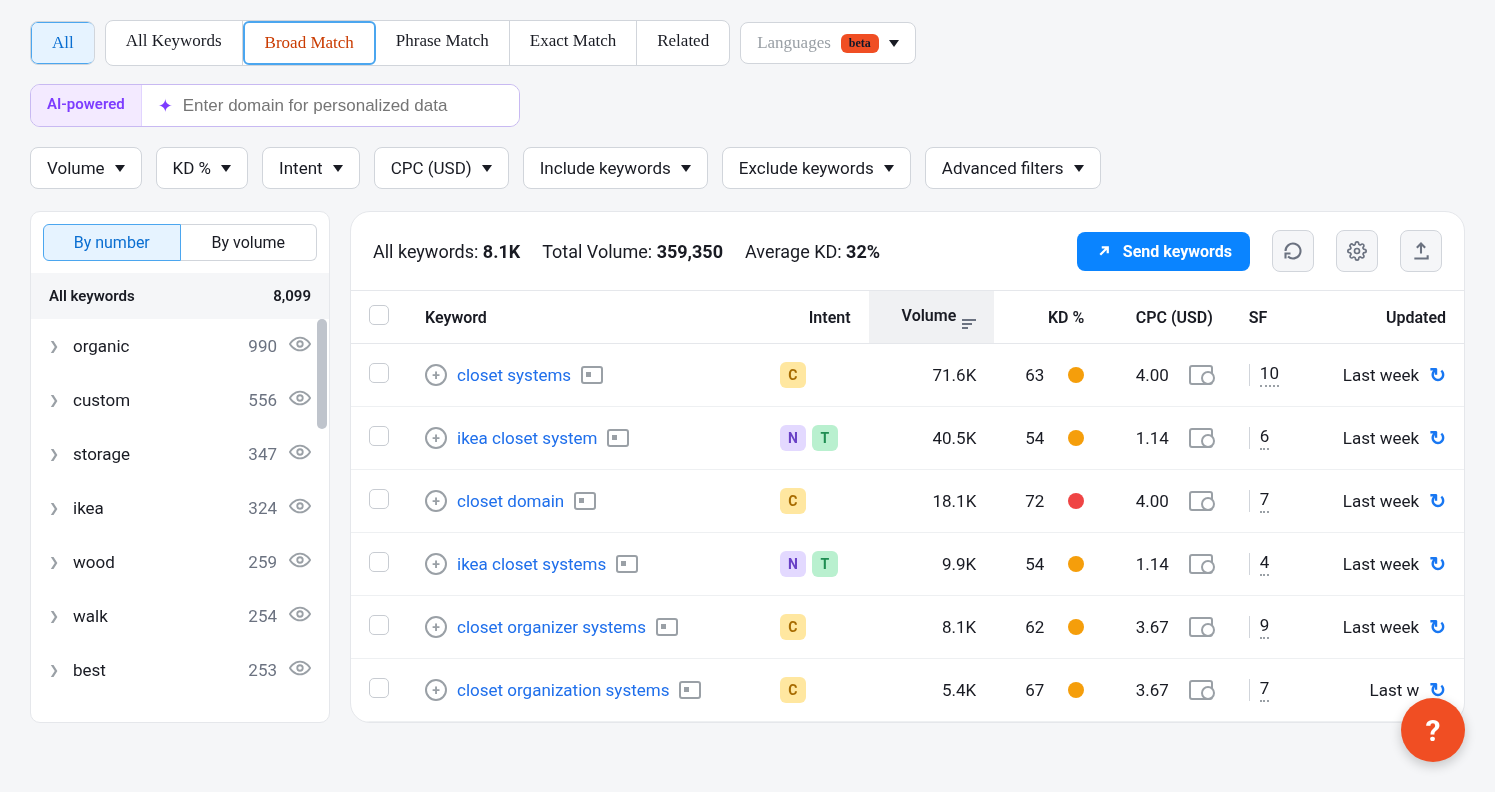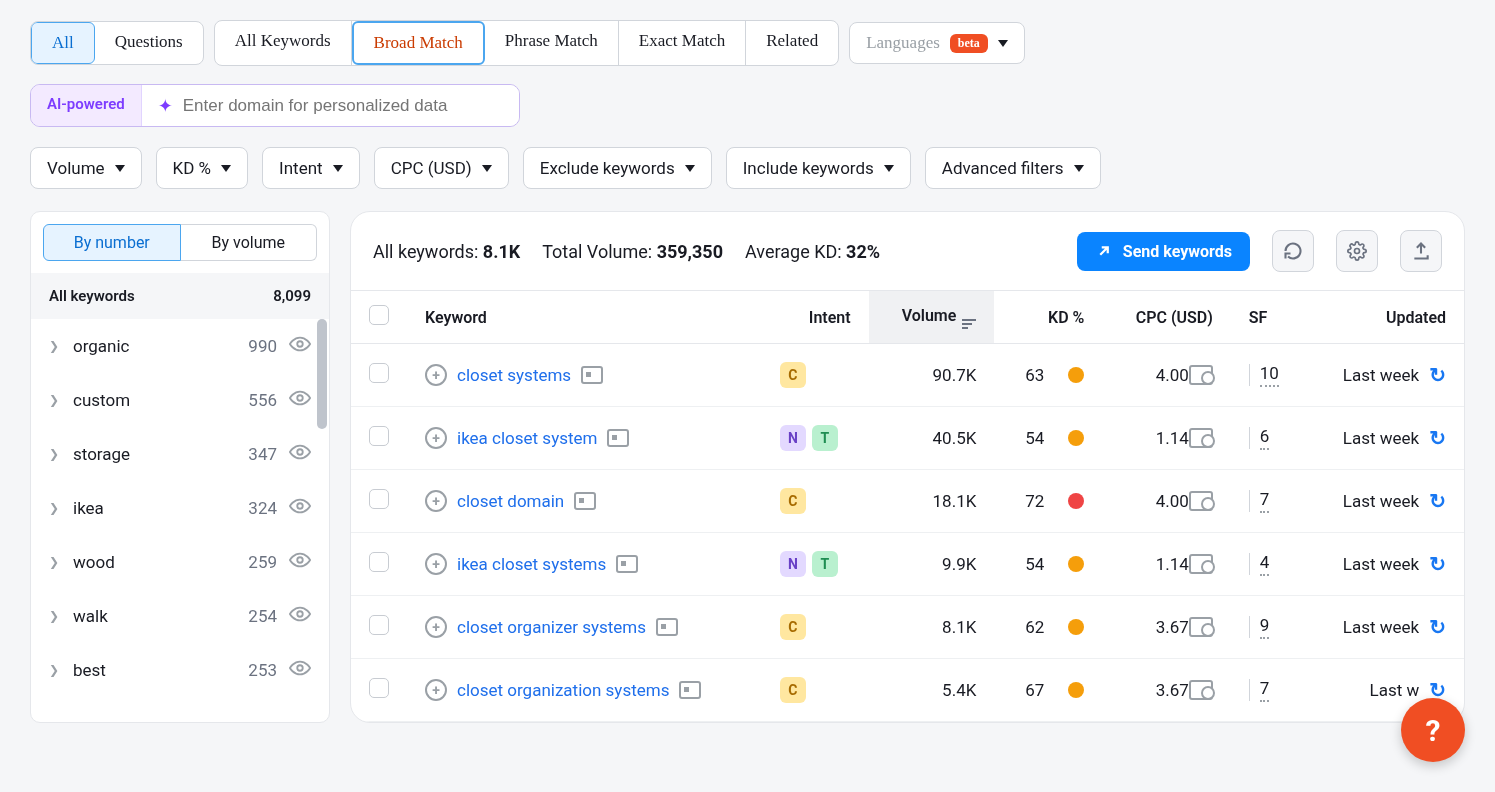--- a/index.html
+++ b/index.html
@@ -7,21 +7,21 @@
 .page { padding: 20px 30px; }
 
 
 .tab-row { display:flex; gap:10px; align-items:center; margin-bottom:18px; flex-wrap:wrap;font-family:Liberation Serif, serif; }
 .tab-group { display:flex; border:1px solid #d1d5db; border-radius:8px; overflow:hidden; background:#fff; }
 .tab-group .tab { padding:10px 20px; border-right:1px solid #d1d5db; cursor:pointer; font-size:17px; color:#191b23; }
 .tab-group .tab:last-child { border-right:none; }
 .tab.active-blue { background:#e6f3ff; color:#0a6ed1; border:1px solid #4ba6ef; border-radius:6px; }
 .tab.active-outline { background:#fff; color:#ca3b01; border:2px solid #4ba6ef; border-radius:6px; }
 .lang-btn { display:flex; align-items:center; gap:10px; padding:10px 16px; border:1px solid #d1d5db; border-radius:8px; background:#fff; cursor:pointer; font-size:17px; color:#9aa0a6; }
-.beta-badge { background:#f04e23; color:#ffffff; font-size:12px; font-weight:700; padding:2px 8px; border-radius:6px; }
+.beta-badge { background:#f04e23; color:#0f172a; font-size:12px; font-weight:700; padding:2px 8px; border-radius:6px; }
 
 
 .ai-row { display:flex; gap:12px; align-items:center; margin-bottom:20px; }
 .ai-badge { background:#f3eaff; color:#7d3cff; font-weight:600; padding:10px 16px; border-radius:8px 0 0 8px; border:1px solid #e1d4ff; border-right:none; }
 .ai-input-wrap { display:flex; align-items:center; gap:10px; padding:10px 16px; border:1px solid #c8b9f2; border-radius:0 8px 8px 0; background:#fff; }
 .ai-input { border:none; outline:none; font-size:17px; width:320px; color:#6b7280; }
 .ai-combo { display:flex; border:1px solid #c8b9f2; border-radius:10px; overflow:hidden; }
 .ai-combo .ai-badge { border:none; border-radius:0; }
 .ai-combo .ai-input-wrap { border:none; border-left:1px solid #e1d4ff; border-radius:0; }
 
@@ -69,21 +69,21 @@
 .cal-ic::after { content:""; position:absolute; left:3px; top:4px; width:5px; height:5px; background:#9aa0a6; }
 .intent-badges { display:flex; gap:6px; }
 .badge { width:26px; height:26px; border-radius:6px; display:flex; align-items:center; justify-content:center; font-weight:700; font-size:14px; }
 .badge-C { background:#ffe7a0; color:#a76b00; }
 .badge-N { background:#e3d9ff; color:#6941c6; }
 .badge-T { background:#b9f0cf; color:#1f8d52; }
 .kd-cell { display:flex; align-items:center; gap:24px; justify-content:flex-end;}
 .kd-dot { width:16px; height:16px; border-radius:50%; }
 .dot-orange { background:#f59e0b; }
 .dot-red { background:#ef4444; }
-.cpc-cell { display:flex; align-items:flex-end; gap:0; justify-content:flex-end;}
+.cpc-cell { display:flex; align-items:flex-end; gap:20px; justify-content:flex-end;}
 .cur-ic { width:24px; height:20px; border:2px solid #9aa0a6; border-radius:3px; position:relative; }
 .cur-ic::after { content:""; position:absolute; right:-4px; top:4px; width:10px; height:10px; border:2px solid #9aa0a6; border-radius:50%; background:#fff;}
 .sf-cell { display:flex; align-items:center; gap:10px; justify-content:flex-start; }
 .sf-num { border-bottom:2px dotted #9aa0a6; font-weight:400; padding-bottom:2px; }
 .upd-cell { display:flex; align-items:center; gap:10px; justify-content:flex-end; white-space:nowrap; }
 .refresh-ic { color:#1877f2; font-size:20px; font-weight:700;}
 
 
 .fab { position:fixed; right:30px; bottom:30px; width:64px; height:64px; border-radius:50%; background:#f04e23; color:#fff; display:flex; align-items:center; justify-content:center; font-size:30px; font-weight:700; cursor:pointer; box-shadow:0 4px 12px rgba(0,0,0,.2);}
 
@@ -99,21 +99,20 @@
 .kw-text { max-width:250px; }
 </style>
 </head>
 <body>
 
 <div class="page">
 
   <div class="tab-row">
     <div class="tab-group">
       <div class="tab active-blue">All</div>
-      <div class="tab">Questions</div>
     </div>
     <div class="tab-group">
       <div class="tab">All Keywords</div>
       <div class="tab active-outline">Broad Match</div>
       <div class="tab">Phrase Match</div>
       <div class="tab">Exact Match</div>
       <div class="tab">Related</div>
     </div>
     <div class="lang-btn">
       <span>Languages</span>
@@ -143,25 +142,25 @@
       </div>
     <div class="filter-btn">
         <span>Intent</span>
         <span class="chevd"></span>
       </div>
     <div class="filter-btn">
         <span>CPC (USD)</span>
         <span class="chevd"></span>
       </div>
     <div class="filter-btn">
+        <span>Include keywords</span>
+        <span class="chevd"></span>
+      </div>
+    <div class="filter-btn">
         <span>Exclude keywords</span>
-        <span class="chevd"></span>
-      </div>
-    <div class="filter-btn">
-        <span>Include keywords</span>
         <span class="chevd"></span>
       </div>
     <div class="filter-btn">
         <span>Advanced filters</span>
         <span class="chevd"></span>
       </div>
   </div>
 
   <div class="main">
 
@@ -299,21 +298,21 @@
       <span class="plus-circ">+</span>
       <span class="kw-link kw-text">closet systems</span>
       <span class="cal-ic"></span>
     </div>
               </td>
     <td>
                 <div class="intent-badges">
                   <span class="badge badge-C">C</span>
                 </div>
               </td>
-    <td class="num-r">90.7K</td>
+    <td class="num-r">71.6K</td>
     <td>
                 <div class="kd-cell">
                   <span>63</span>
                   <span class="kd-dot dot-orange"></span>
                 </div>
               </td>
     <td>
                 <div class="cpc-cell">
                   <span>4.00</span>
                   <span class="cur-ic"></span>

